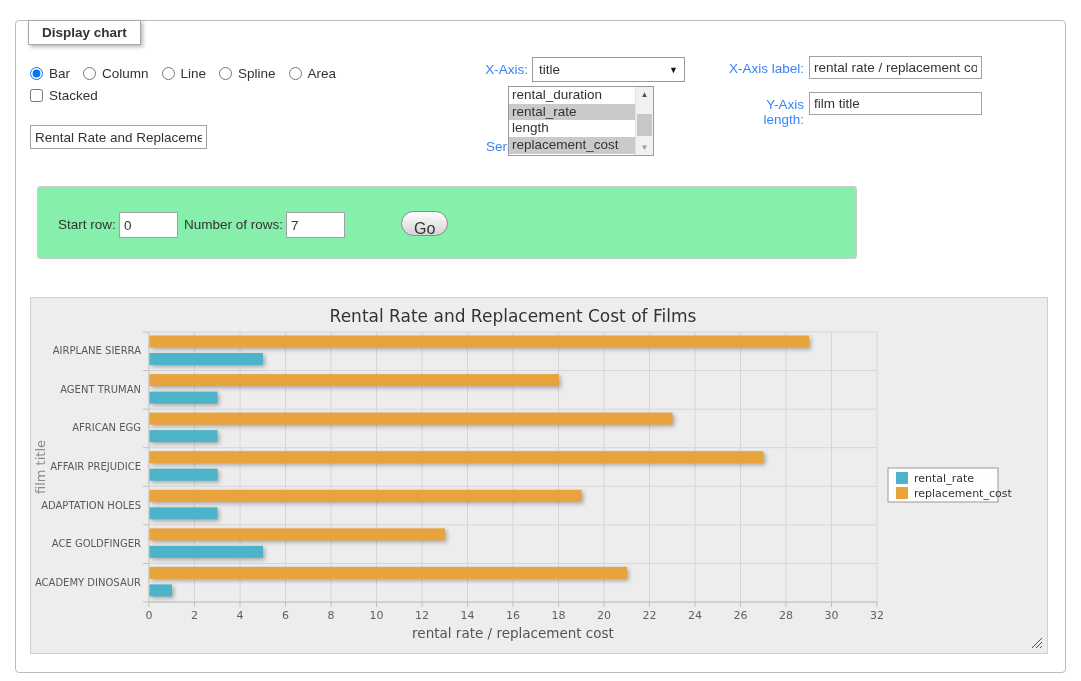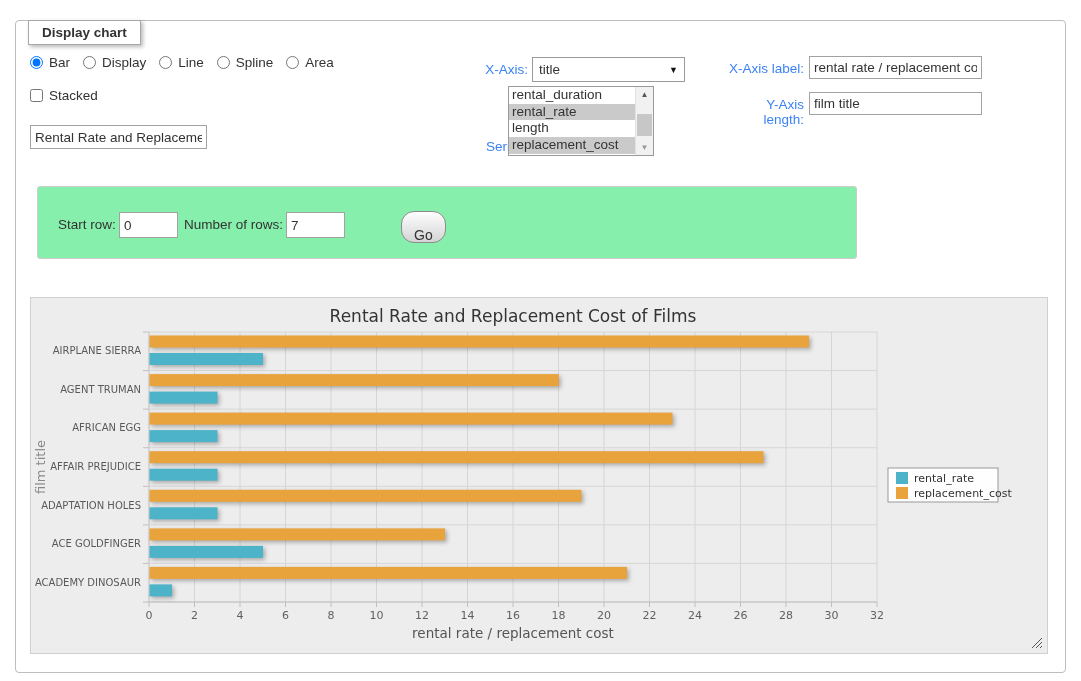--- a/index.html
+++ b/index.html
@@ -5,21 +5,21 @@
   html,body{margin:0;padding:0;background:#fff;}
   #page{position:relative;width:1081px;height:681px;background:#fff;
         font-family:"Liberation Sans",sans-serif;font-size:13.5px;color:#333;overflow:hidden;}
   .abs{position:absolute;}
   
   #frame{left:15px;top:20px;width:1049px;height:651px;border:1px solid #bdbdbd;border-radius:4px;}
   #legendbox{left:28px;top:8px;background:#fff;border:1px solid #a8a8a8;padding:4px 13px;
              font-weight:bold;box-shadow:2px 2px 4px rgba(0,0,0,0.28);margin-top:12px;}
   
   .ctl-row{display:flex;align-items:center;gap:4px;}
-  .radio-group{left:30px;top:55px;justify-content:flex-end;}
+  .radio-group{left:30px;top:66px;justify-content:flex-end;}
   .radio-group label{margin-right:9px;display:inline-flex;align-items:center;gap:4px;}
   input[type=radio],input[type=checkbox]{margin:0 2px 0 0;}
   .txt{border:1px solid #a2a2a2;font-family:"Liberation Sans",sans-serif;font-size:13.5px;
        color:#333;padding:0 4px;box-sizing:border-box;background:#fff;}
   .rlabel{text-align:right;color:#3b82f6;}
   
   #xaxis-select{left:532px;top:57px;width:153px;height:25px;border:1px solid #9a9a9a;background:#fff;
                 box-sizing:border-box;display:flex;align-items:center;padding:0 6px;}
   #xaxis-select .arrow{margin-left:auto;font-size:9px;color:#111;}
   
@@ -29,23 +29,23 @@
   #series-box .opt{height:16.7px;line-height:16.7px;padding-left:3px;white-space:nowrap;}
   #series-box .opt.sel{background:#cacaca;}
   #series-box .sb{position:absolute;top:0;right:0;width:17px;bottom:0;background:#f1f1f1;border-left:1px solid #e2e2e2;}
   #series-box .sb .btn{position:absolute;left:0;width:17px;height:15px;display:flex;align-items:center;justify-content:center;
                        font-size:8px;color:#555;background:#f1f1f1;}
   #series-box .sb .btn.down{bottom:0;top:auto;color:#9a9a9a;}
   #series-box .sb .thumb{position:absolute;left:1px;width:15px;top:27px;height:22px;background:#c7c7c7;}
   
   #rows-panel{left:37px;top:186px;width:820px;height:73px;background:#86efac;border:1px solid #ccc;
               border-radius:3px;box-sizing:border-box;}
-  #go-btn{left:363px;top:24px;height:25px;padding:15px 12px;border:1px solid #8c8c8c;border-radius:13px;
+  #go-btn{left:363px;top:24px;height:25px;padding:8px 12px;border:1px solid #8c8c8c;border-radius:13px;
           background:linear-gradient(#fefefe,#d4d4d4);font-family:"Liberation Sans",sans-serif;
-          font-size:14px;color:#333;cursor:pointer;}
+          font-size:16px;color:#333;cursor:pointer;}
   
   #chart-panel{left:30px;top:297px;width:1018px;height:357px;background:#ededed;border:1px solid #cfcfcf;
                box-sizing:border-box;}
   #chart-svg{display:block;}
   #chart-svg text{font-family:"DejaVu Sans",sans-serif;}
   .bar{filter:drop-shadow(2px 2px 2px rgba(40,40,40,0.35));}
 </style>
 </head>
 <body>
 
@@ -54,21 +54,21 @@
   <div id="frame" class="abs"></div>
   <div id="legendbox" class="abs">Display chart</div>
 
   <div class="abs radio-group ctl-row">
     <label>
       <input type="radio" name="ct" checked="" style="">
       <span>Bar</span>
     </label>
     <label>
       <input type="radio" name="ct" style="">
-      <span>Display</span>
+      <span>Column</span>
     </label>
     <label>
       <input type="radio" name="ct" style="">
       <span>Line</span>
     </label>
     <label>
       <input type="radio" name="ct" style="">
       <span>Spline</span>
     </label>
     <label>

